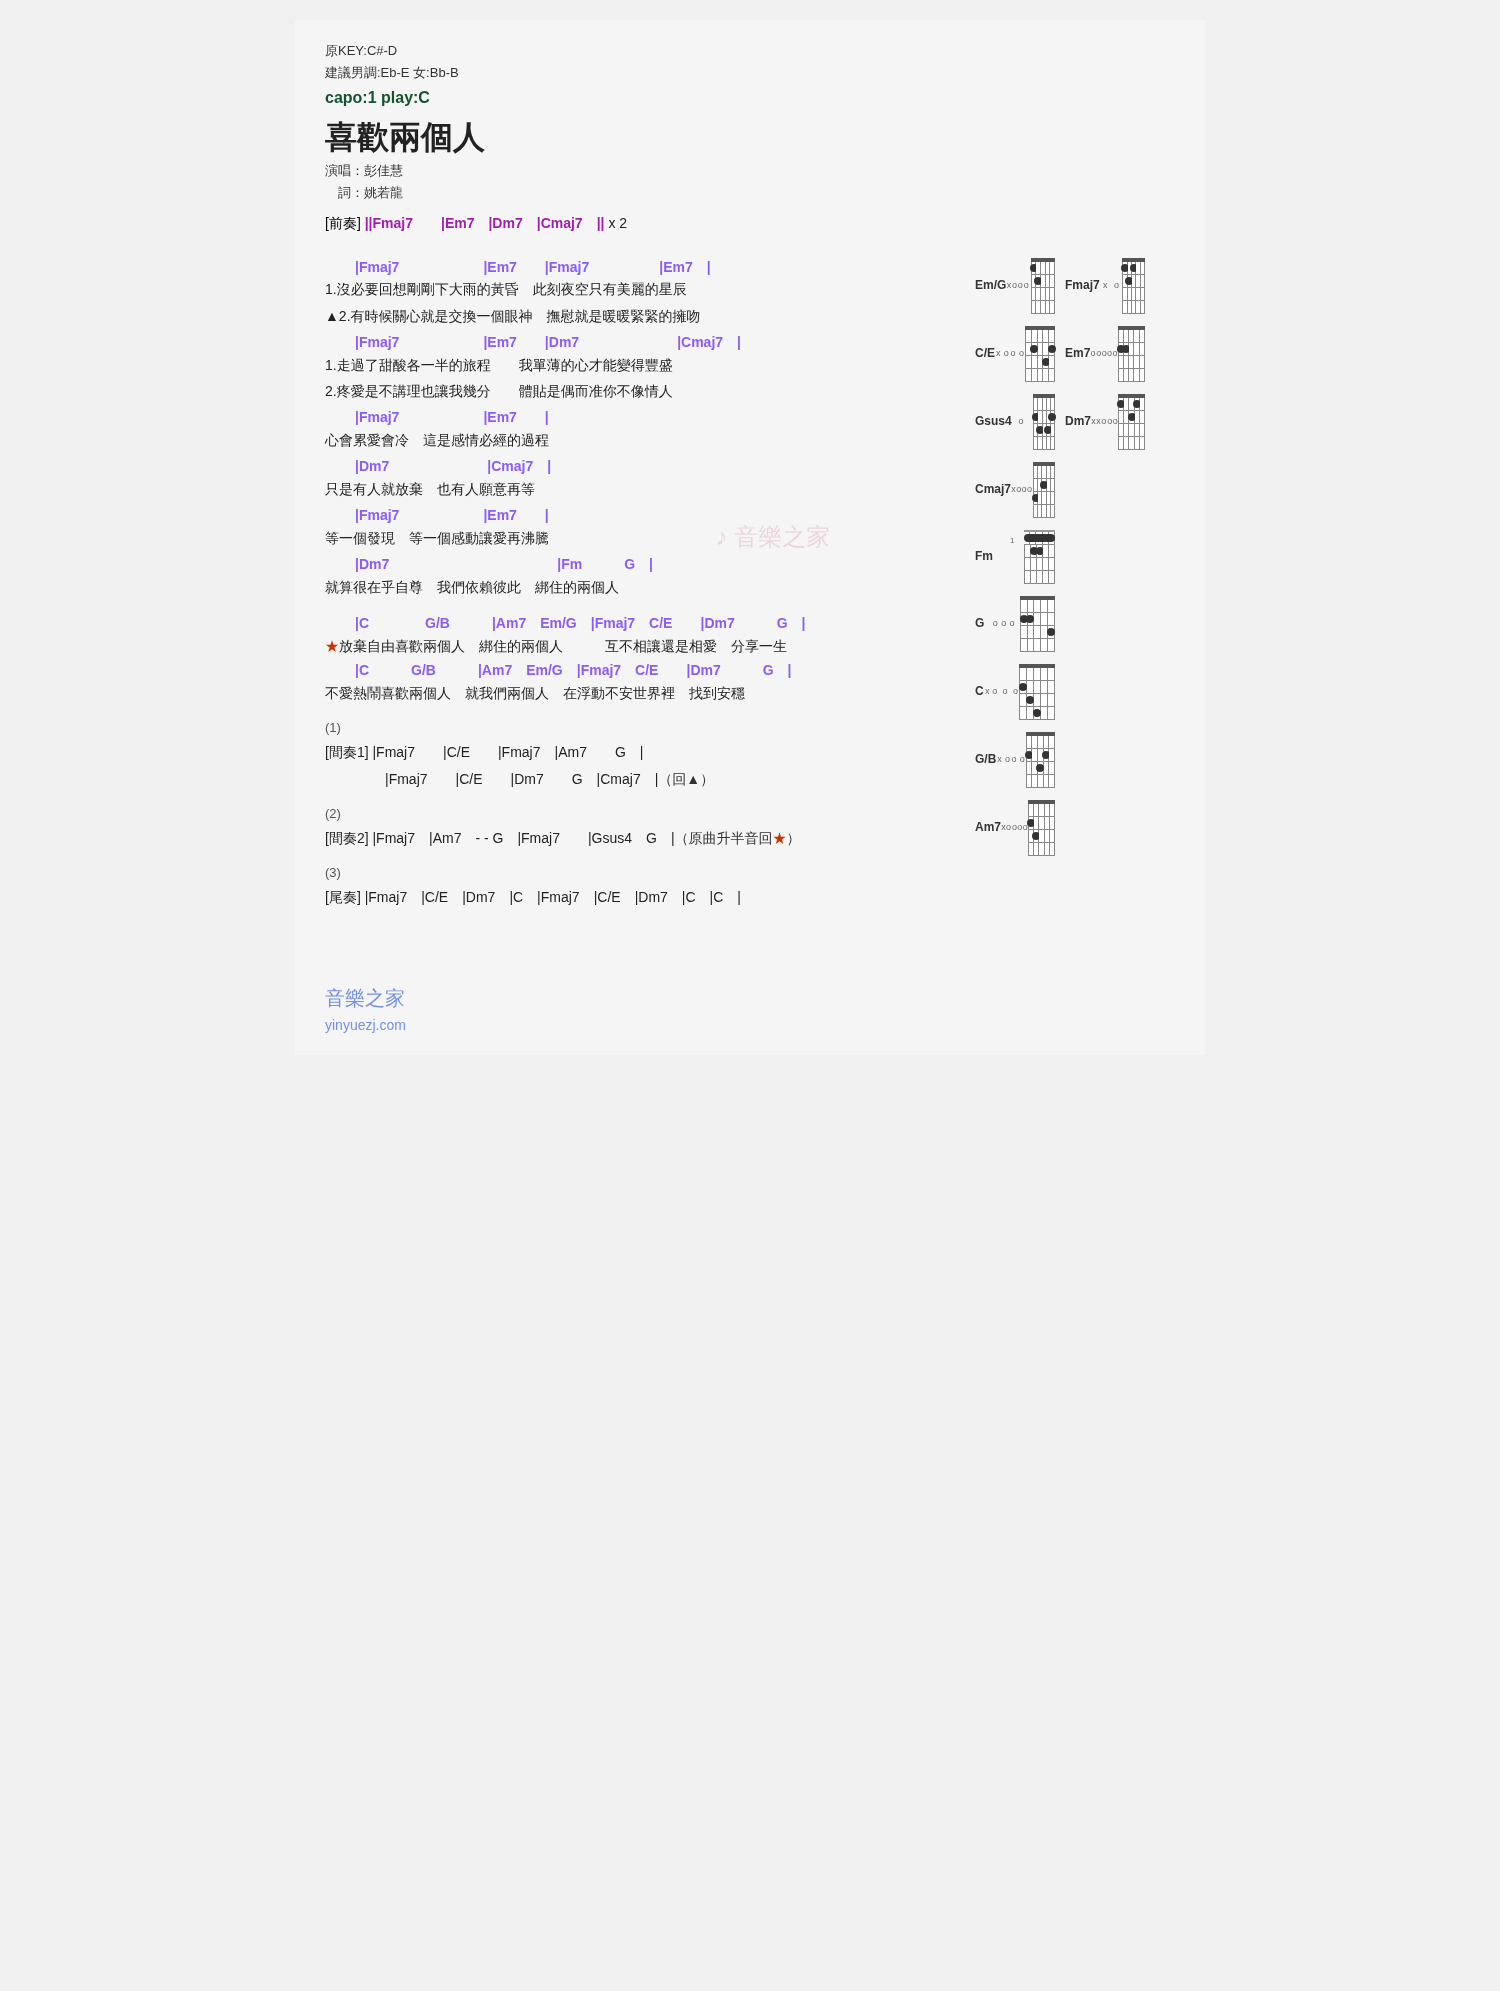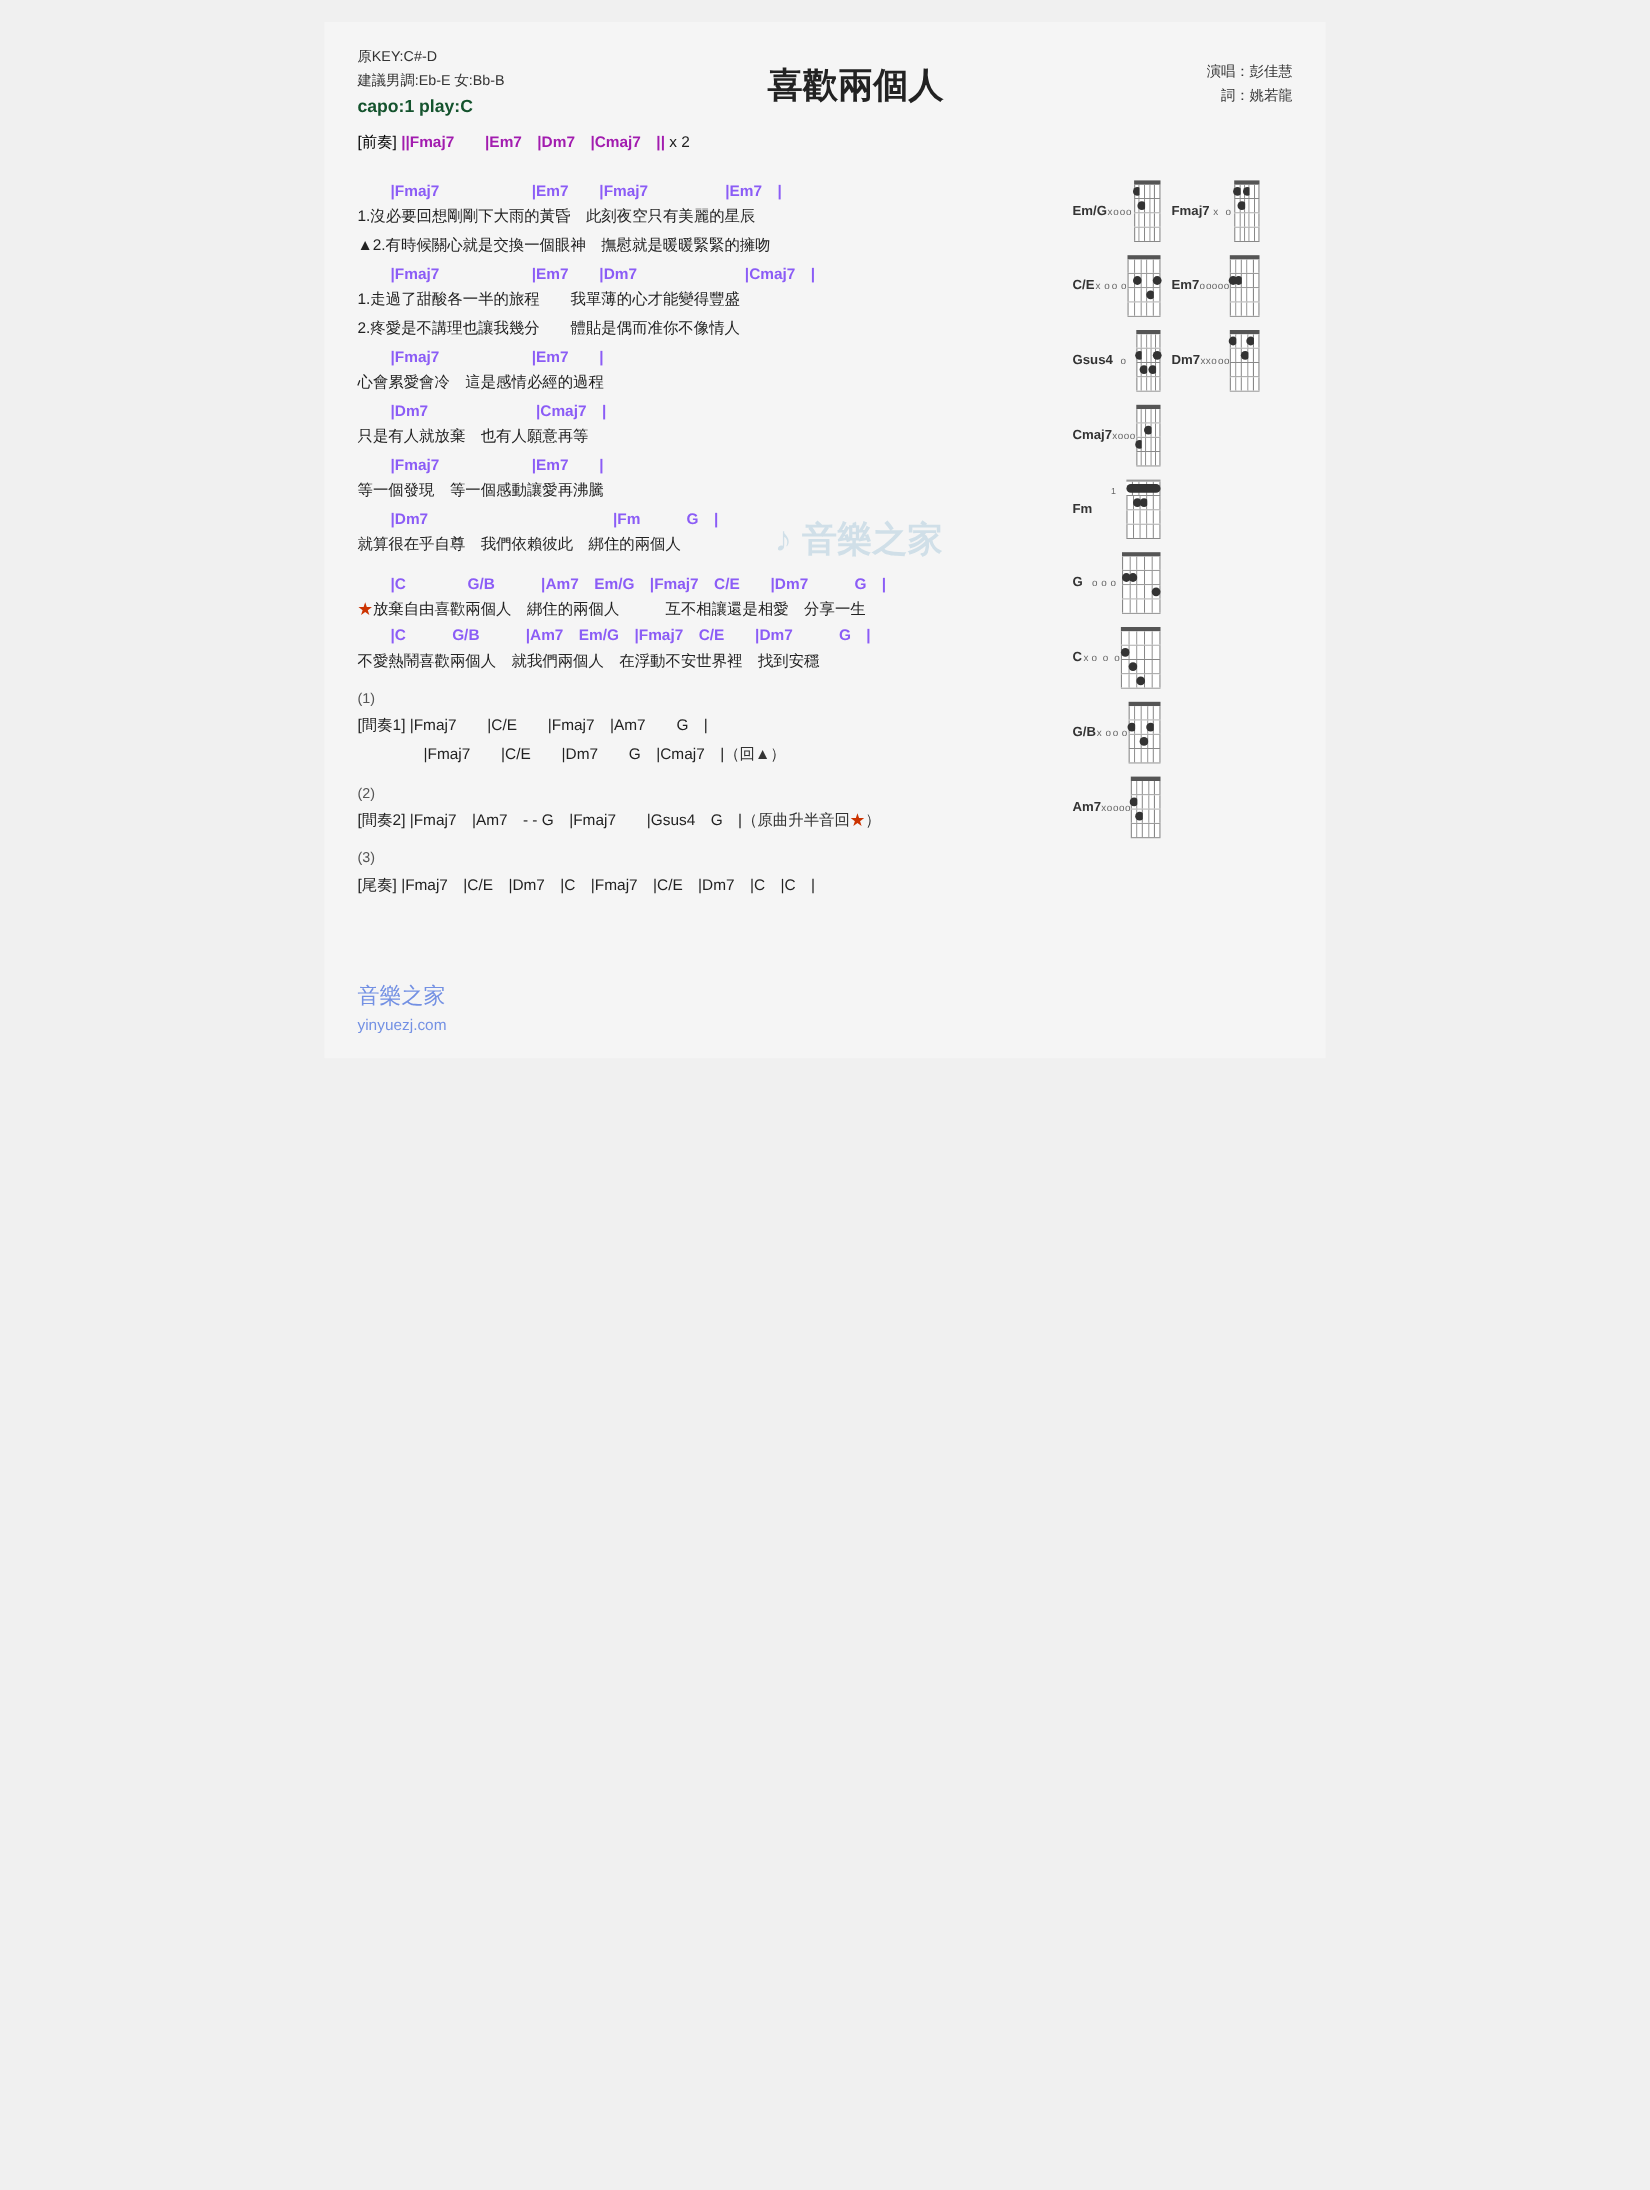--- a/index.html
+++ b/index.html
@@ -12,22 +12,23 @@
       color: #222;
     }
     .page {
       background: #f5f5f5;
       padding: 20px 30px;
       position: relative;
     }
     .header {
       display: flex;
       justify-content: space-between;
-      align-items: center;
+      align-items: flex-start;
       margin-bottom: 10px;
+      flex-direction: column;
     }
     .header-left {
       font-size: 13px;
       color: #333;
       line-height: 1.7;
     }
     .header-title {
       text-align: center;
       flex: 1;
       font-size: 32px;
@@ -141,23 +142,23 @@
       top: 50%;
       left: 50%;
       transform: translate(-50%, -50%);
     }
     .watermark {
       position: absolute;
       top: 50%;
       left: 50%;
       transform: translate(-30%, -50%);
       opacity: 0.15;
-      font-size: 32px;
-      color: #0369a1;
-      font-weight: bold;
+      font-size: 24px;
+      color: #be185d;
+      font-weight: normal;
       white-space: nowrap;
       pointer-events: none;
       z-index: 10;
     }
     .watermark2 {
       text-align: left;
       color: #1d4ed8;
       font-size: 20px;
       margin-top: 10px;
       opacity: 0.6;

